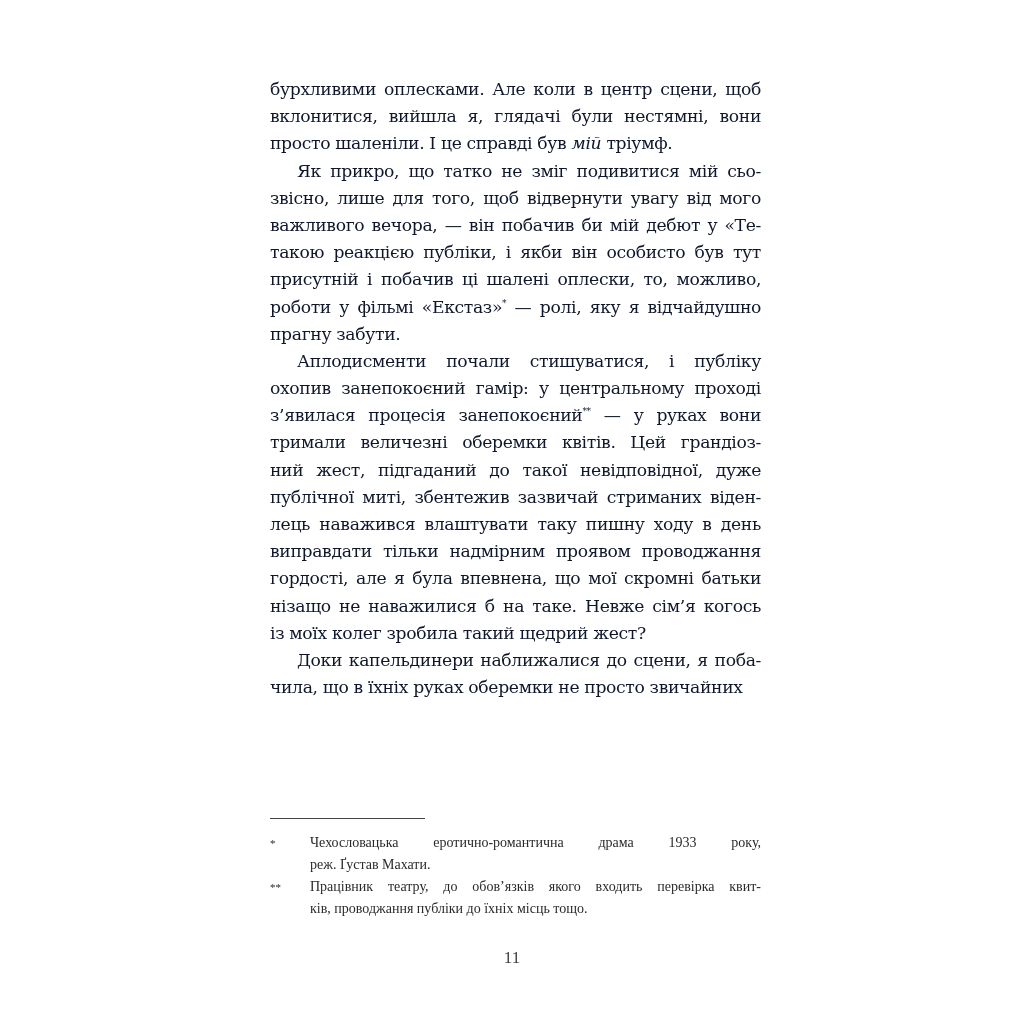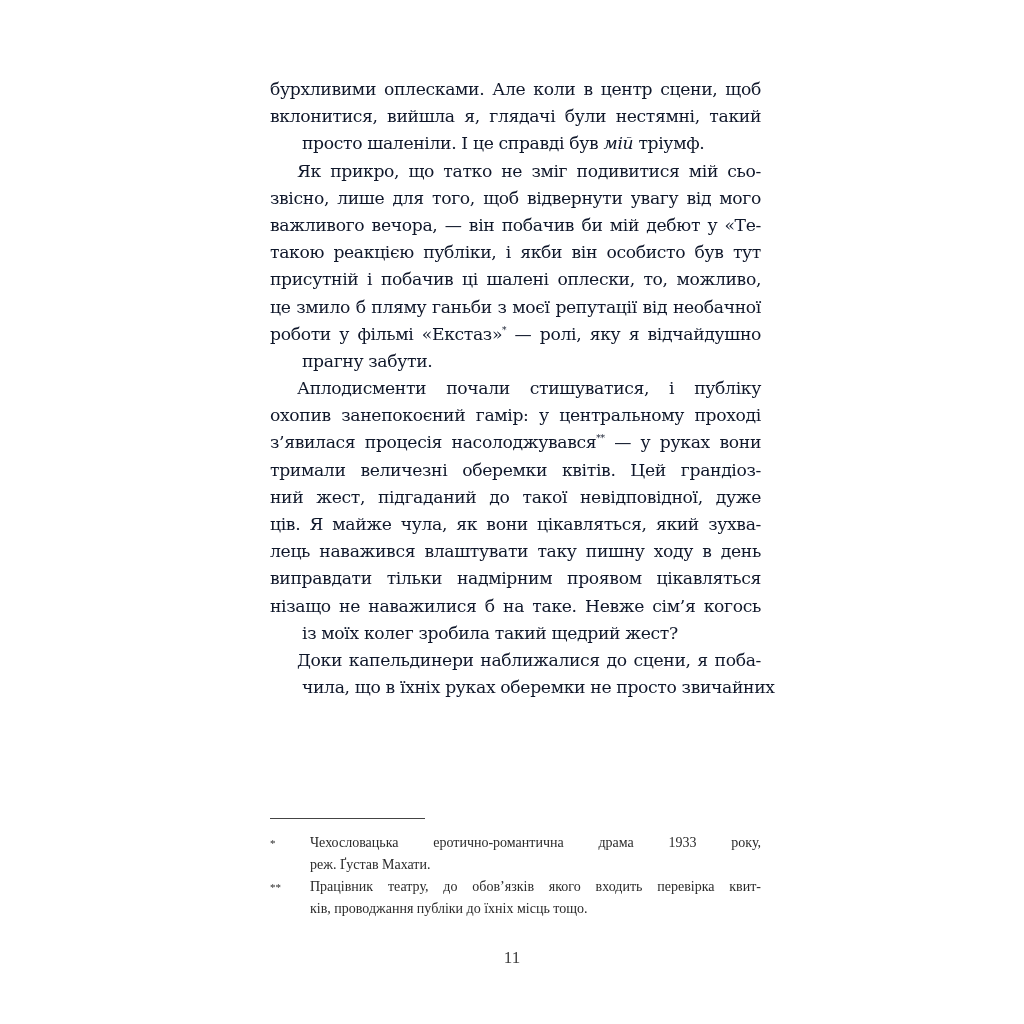--- a/index.html
+++ b/index.html
@@ -9,21 +9,21 @@
       font-family: "DejaVu Serif", "Liberation Serif", serif;
       color: #0f172a;
     }
     .body-text { font-size: 17.2px; }
     .line {
       height: 27.2px; line-height: 27.2px;
       text-align: justify; text-align-last: justify;
       white-space: nowrap; overflow: visible;
       letter-spacing: -0.35px;
     }
-    .line.last { text-align-last: left; margin-left: 32px; }
+    .line.last { text-align-last: left; }
     .line.indent { padding-left: 27px; }
     .line span.it { font-style: italic; }
     sup.fn { font-size: 9px; vertical-align: 7px; line-height: 0; }
     .rule {
       position: absolute; left: 270px; top: 818px; width: 155px; height: 1px;
       background: #444;
     }
     .footnotes {
       position: absolute; left: 270px; top: 832px; width: 491px;
       font-family: "Liberation Serif", "DejaVu Serif", serif;
@@ -42,38 +42,38 @@
       font-family: "Liberation Serif", "DejaVu Serif", serif;
       font-size: 17px; color: #404040;
     }
   </style>
 </head>
 <body>
 
 <div class="page">
   <div class="body-text" id="body-text">
       <div class="line">бурхливими оплесками. Але коли в центр сцени, щоб</div>
-      <div class="line">вклонитися, вийшла я, глядачі були нестямні, такий</div>
+      <div class="line">вклонитися, вийшла я, глядачі були нестямні, вони</div>
       <div class="line last"><span>просто шаленіли. І це справді був </span><span class="it">мій</span><span> тріумф.</span></div>
       <div class="line indent">Як прикро, що татко не зміг подивитися мій сьо-</div>
       <div class="line">звісно, лише для того, щоб відвернути увагу від мого</div>
       <div class="line">важливого вечора, — він побачив би мій дебют у «Те-</div>
       <div class="line">такою реакцією публіки, і якби він особисто був тут</div>
       <div class="line">присутній і побачив ці шалені оплески, то, можливо,</div>
-      <div class="line">це змило б пляму ганьби з моєї репутації від необачної</div>
       <div class="line"><span>роботи у фільмі «Екстаз»</span><sup class="fn">*</sup><span> — ролі, яку я відчайдушно</span></div>
       <div class="line last">прагну забути.</div>
       <div class="line indent">Аплодисменти почали стишуватися, і публіку</div>
       <div class="line">охопив занепокоєний гамір: у центральному проході</div>
-      <div class="line"><span>з’явилася процесія насолоджувався</span><sup class="fn">**</sup><span> — у руках вони</span></div>
+      <div class="line"><span>з’явилася процесія занепокоєний</span><sup class="fn">**</sup><span> — у руках вони</span></div>
       <div class="line">тримали величезні оберемки квітів. Цей грандіоз-</div>
       <div class="line">ний жест, підгаданий до такої невідповідної, дуже</div>
-      <div class="line">ців. Я майже чула, як вони цікавляться, який зухва-</div>
+      <div class="line">публічної миті, збентежив зазвичай стриманих віден-</div>
       <div class="line">лець наважився влаштувати таку пишну ходу в день</div>
-      <div class="line">виправдати тільки надмірним проявом цікавляться</div>
+      <div class="line">виправдати тільки надмірним проявом проводжання</div>
+      <div class="line">гордості, але я була впевнена, що мої скромні батьки</div>
       <div class="line">нізащо не наважилися б на таке. Невже сім’я когось</div>
       <div class="line last">із моїх колег зробила такий щедрий жест?</div>
       <div class="line indent">Доки капельдинери наближалися до сцени, я поба-</div>
       <div class="line last">чила, що в їхніх руках оберемки не просто звичайних</div>
     </div>
 </div>
 
 <div class="rule"></div>
 
 <div class="footnotes" id="footnotes">

